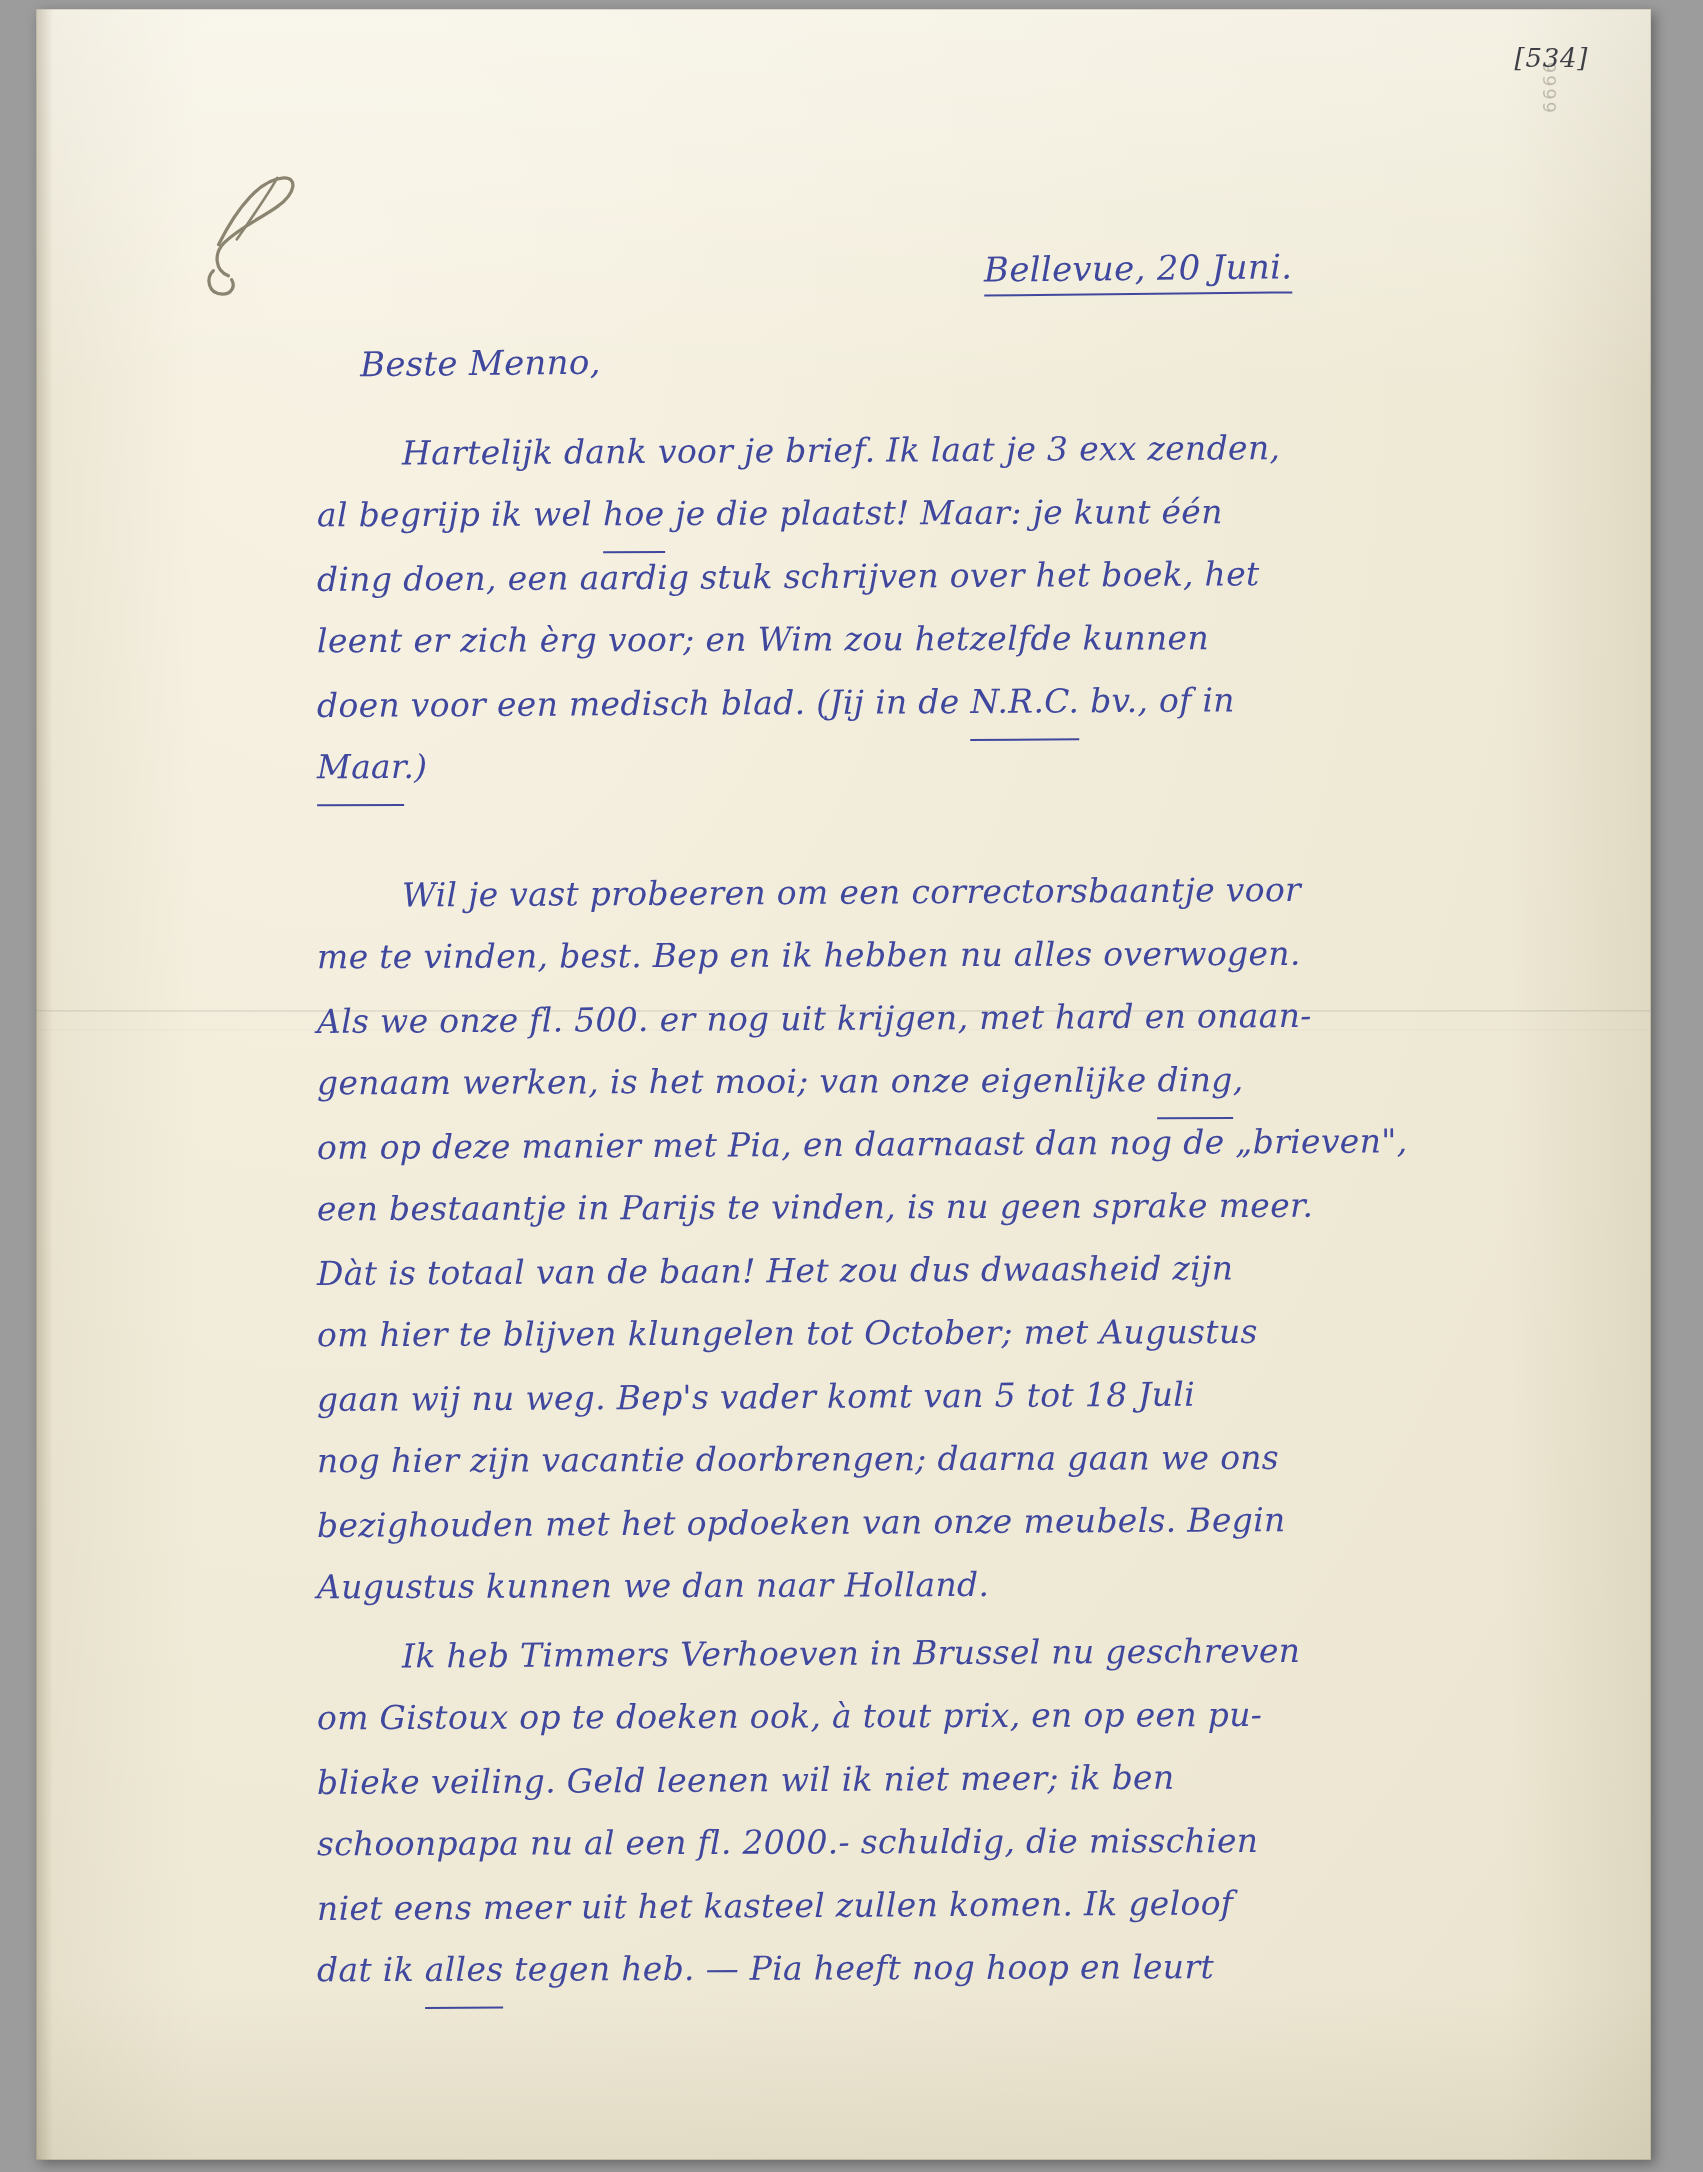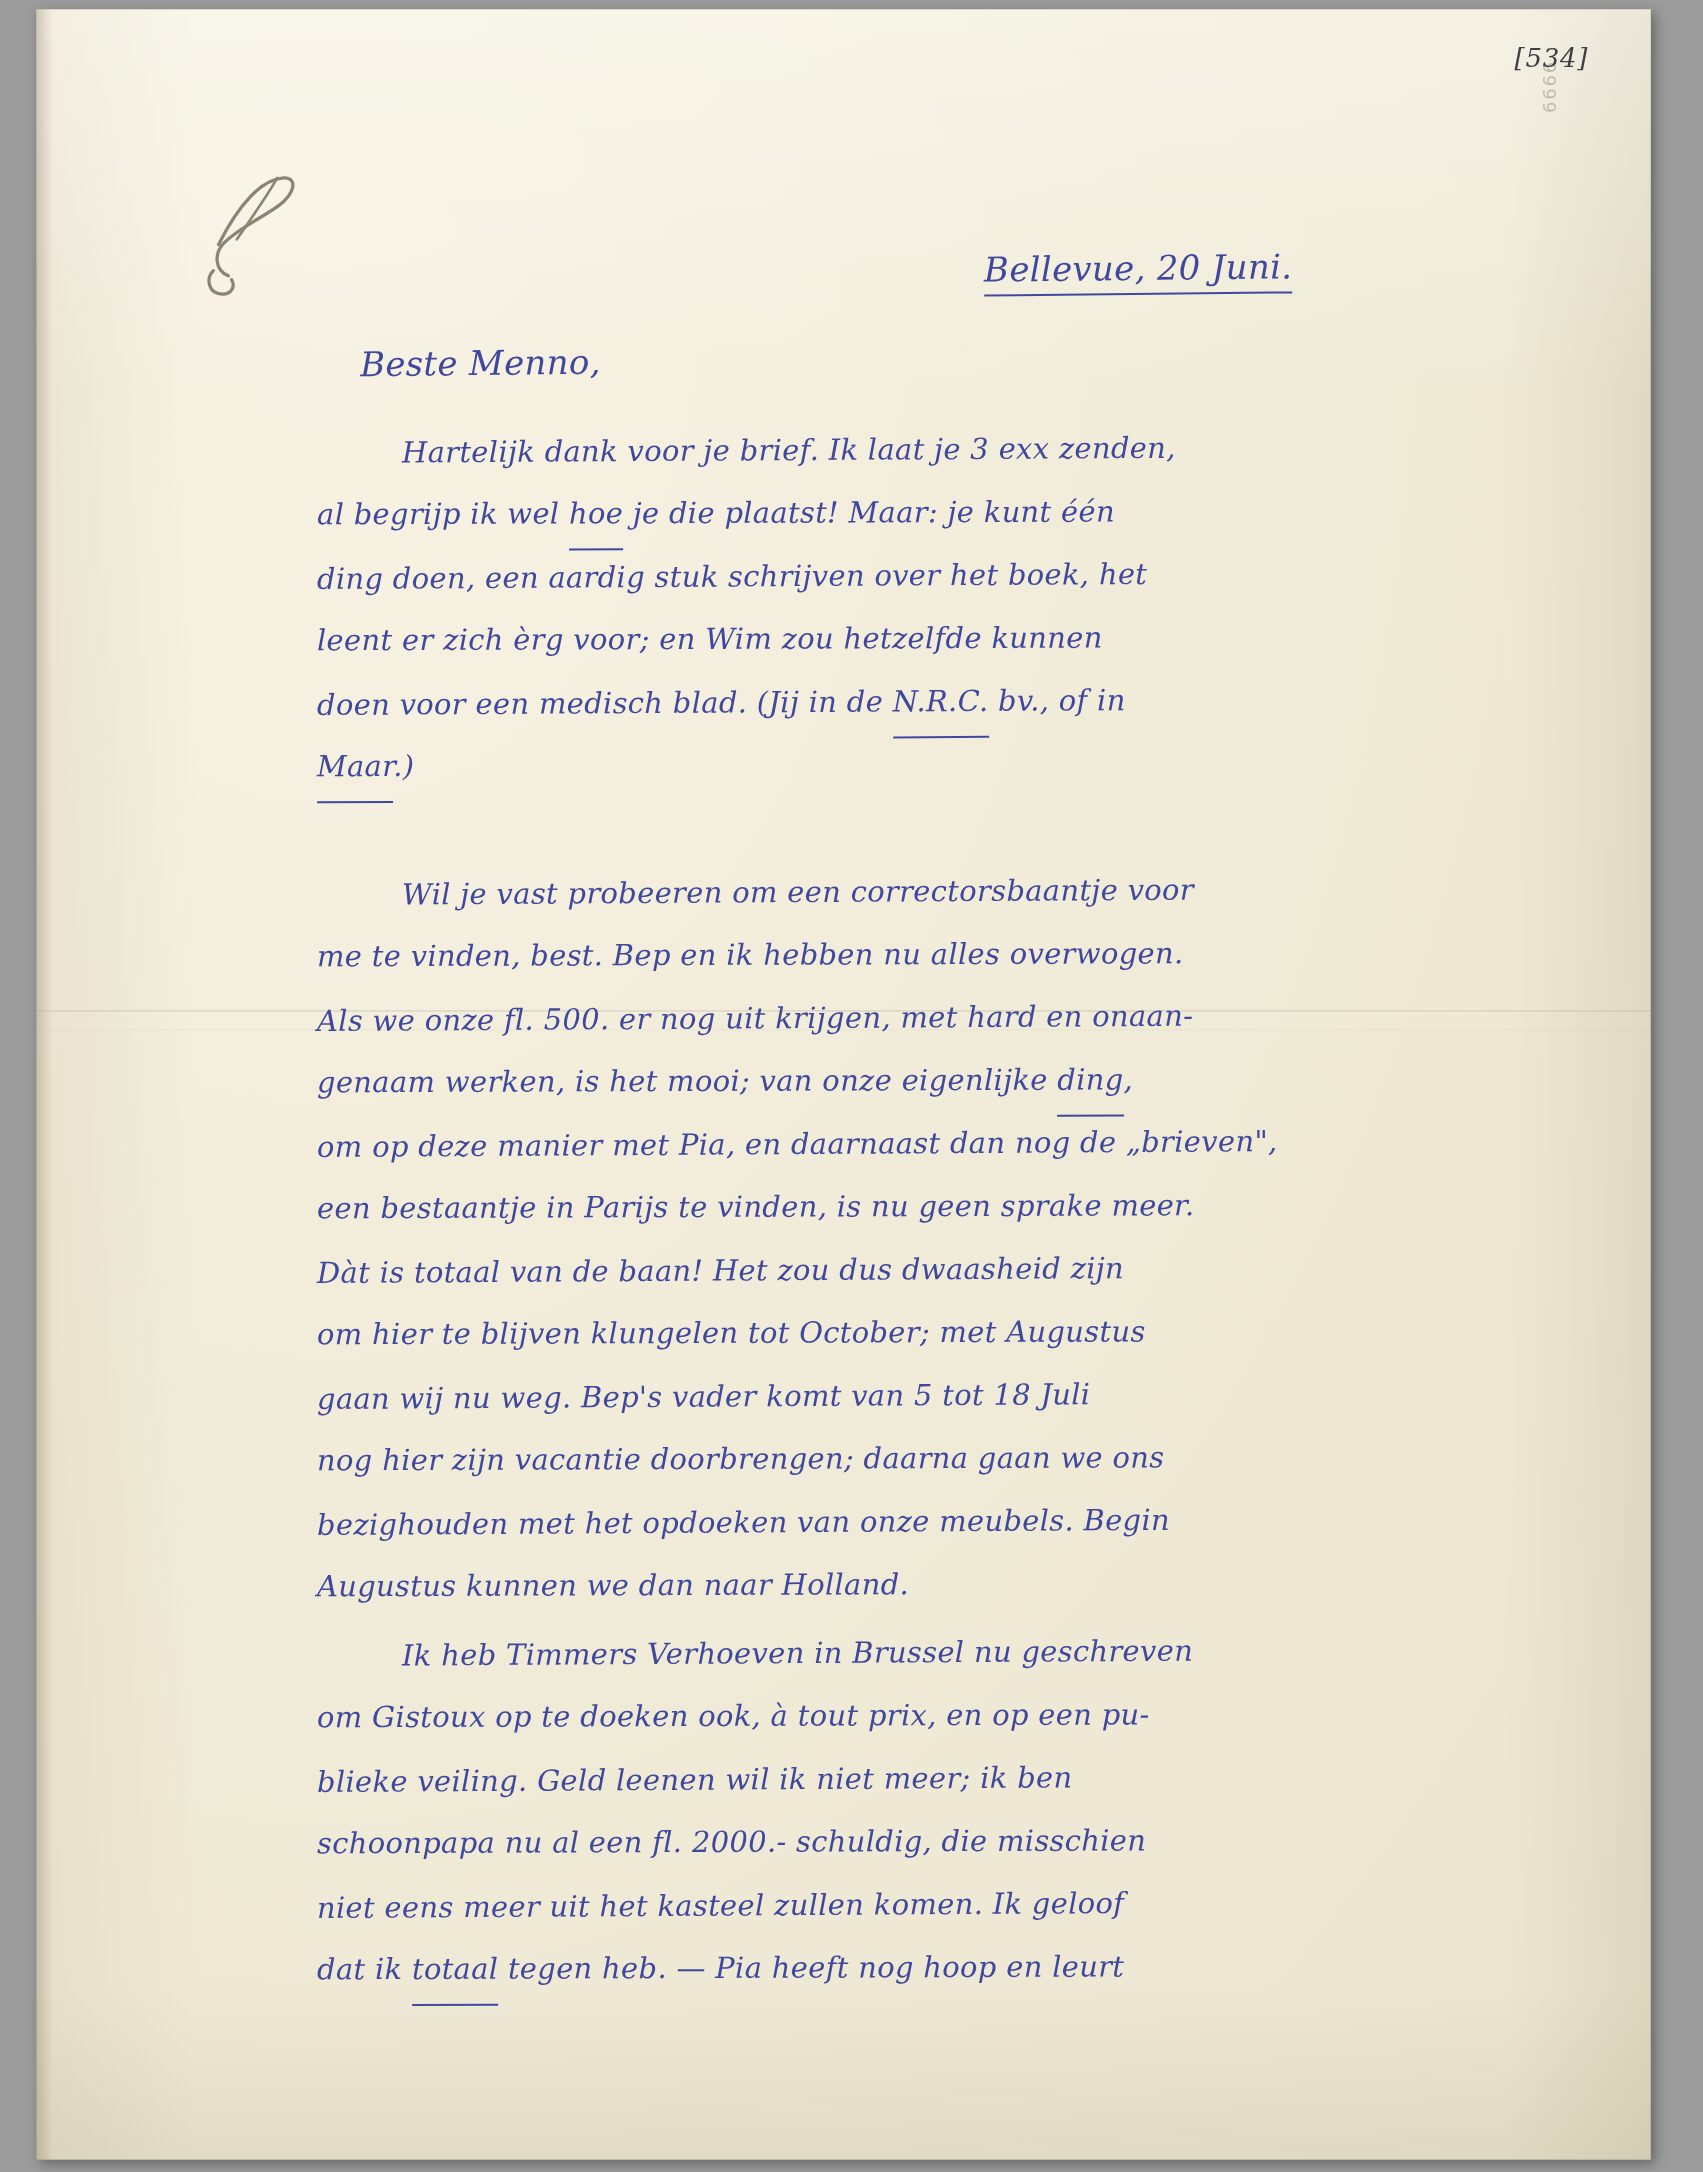--- a/index.html
+++ b/index.html
@@ -124,21 +124,21 @@
     position: absolute;
     left: 324px;
     top: 334px;
     font-size: 34px;
   }
 
   .para {
     position: absolute;
     left: 281px;
     width: 1301px;
-    font-size: 29px;
+    font-size: 33px;
     line-height: 63px;
   }
   .para .ln { display: block; white-space: pre; }
   .para .indent { padding-left: 85px; }
 
   #para1 { top: 409px; }
   #para2 { top: 851px; }
   #para3 { top: 1612px; }
 
   .u { border-bottom: 2px solid #40489e; padding-bottom: 18px; }
@@ -199,18 +199,18 @@
       <span class="ln">bezighouden met het opdoeken van onze meubels. Begin</span>
       <span class="ln">Augustus kunnen we dan naar Holland.</span>
     </div>
 
     <div id="para3" class="para hand">
       <span class="ln indent">Ik heb Timmers Verhoeven in Brussel nu geschreven</span>
       <span class="ln">om Gistoux op te doeken ook, à tout prix, en op een pu-</span>
       <span class="ln">blieke veiling. Geld leenen wil ik niet meer; ik ben</span>
       <span class="ln">schoonpapa nu al een fl. 2000.- schuldig, die misschien</span>
       <span class="ln">niet eens meer uit het kasteel zullen komen. Ik geloof</span>
-      <span class="ln">dat ik <span class="u">totaal</span> tegen heb. — Pia heeft nog hoop en leurt</span>
+      <span class="ln">dat ik <span class="u">alles</span> tegen heb. — Pia heeft nog hoop en leurt</span>
     </div>
 
   </div>
 </div>
 
 
 </body></html>

